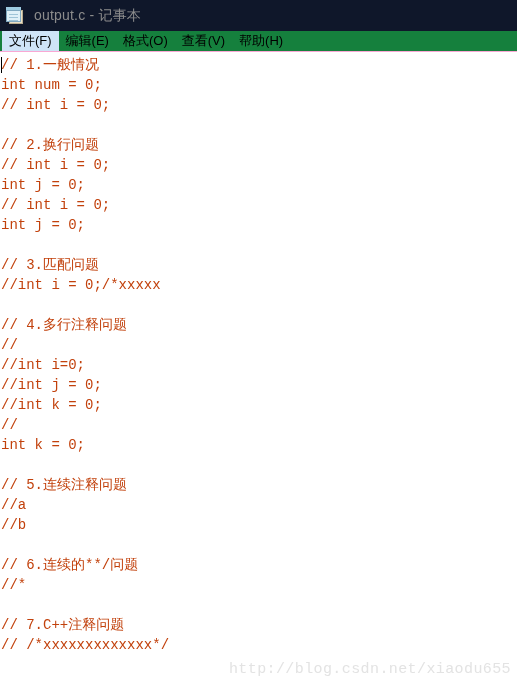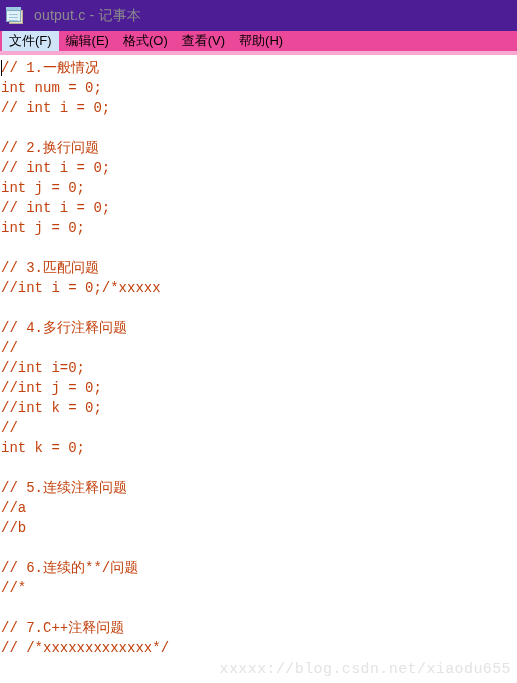--- a/index.html
+++ b/index.html
@@ -21,21 +21,21 @@
     height: 683px;
     background: #ffffff;
     display: flex;
     flex-direction: column;
   }
 
   
   .titlebar {
     height: 31px;
     flex: 0 0 31px;
-    background: #4c1d95;
+    background: #0f172a;
     display: flex;
     align-items: center;
     padding-left: 6px;
     box-sizing: border-box;
   }
   .app-icon {
     width: 20px;
     height: 20px;
     position: relative;
     flex: 0 0 20px;
@@ -84,22 +84,22 @@
     letter-spacing: 0.2px;
     white-space: nowrap;
   }
 
   
   .menubar {
     height: 20px;
     flex: 0 0 20px;
     display: flex;
     align-items: stretch;
-    background: #ec4899;
-    border-bottom: 4px solid #f9a8d4;
+    background: #15803d;
+    border-bottom: 1px solid #f9a8d4;
     box-sizing: content-box;
     padding-left: 2px;
   }
   .menu-item {
     font-family: "Liberation Sans", sans-serif;
     font-size: 13px;
     color: #000000;
     line-height: 20px;
     padding: 0 7px;
     white-space: nowrap;
@@ -179,16 +179,16 @@
     <div class="menu-item active">文件(F)</div>
     <div class="menu-item">编辑(E)</div>
     <div class="menu-item">格式(O)</div>
     <div class="menu-item">查看(V)</div>
     <div class="menu-item">帮助(H)</div>
   </div>
 
   <div class="editor">
     <div class="caret"></div>
     <div class="code" id="code-body"><div class="line">// 1.一般情况</div><div class="line">int num = 0;</div><div class="line">// int i = 0;</div><div class="line blank">&nbsp;</div><div class="line">// 2.换行问题</div><div class="line">// int i = 0;</div><div class="line">int j = 0;</div><div class="line">// int i = 0;</div><div class="line">int j = 0;</div><div class="line blank">&nbsp;</div><div class="line">// 3.匹配问题</div><div class="line">//int i = 0;/*xxxxx</div><div class="line blank">&nbsp;</div><div class="line">// 4.多行注释问题</div><div class="line">//</div><div class="line">//int i=0;</div><div class="line">//int j = 0;</div><div class="line">//int k = 0;</div><div class="line">//</div><div class="line">int k = 0;</div><div class="line blank">&nbsp;</div><div class="line">// 5.连续注释问题</div><div class="line">//a</div><div class="line">//b</div><div class="line blank">&nbsp;</div><div class="line">// 6.连续的**/问题</div><div class="line">//*</div><div class="line blank">&nbsp;</div><div class="line">// 7.C++注释问题</div><div class="line">// /*xxxxxxxxxxxxx*/</div></div>
-    <div class="watermark">xxxxx://blog.csdn.net/xiaodu655</div>
+    <div class="watermark">http://blog.csdn.net/xiaodu655</div>
   </div>
 
 </div>
 
 </body></html>

